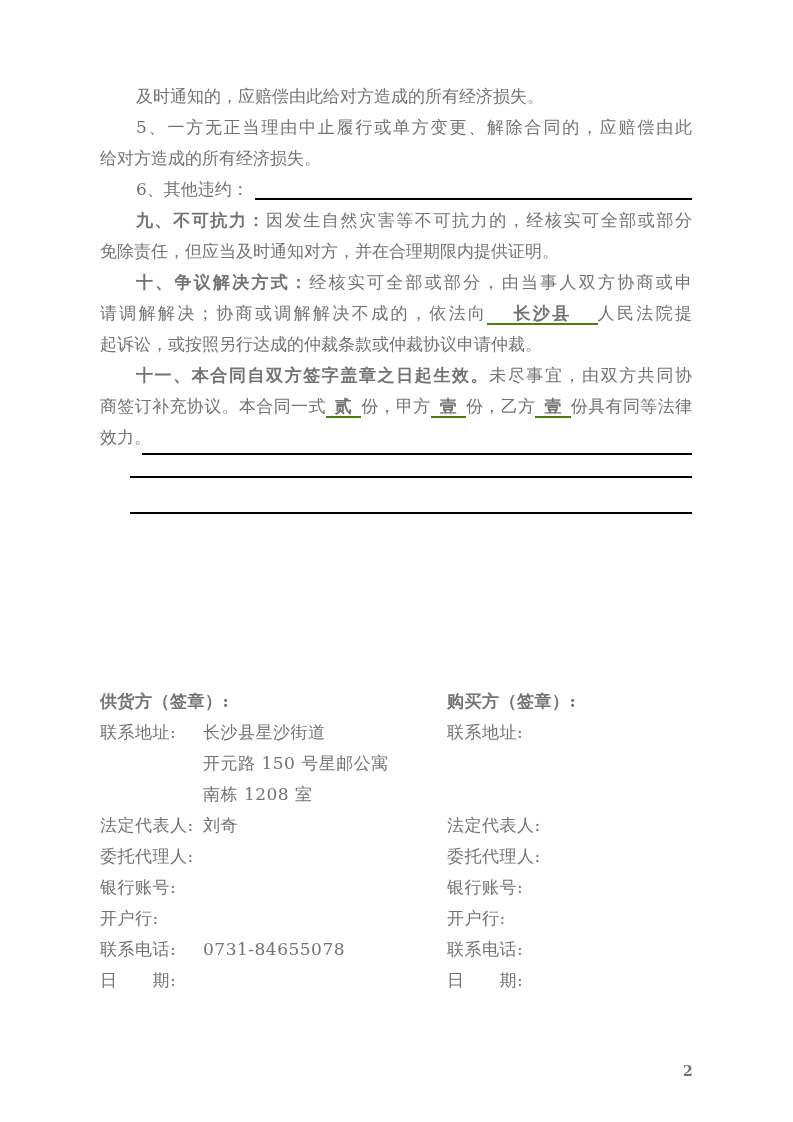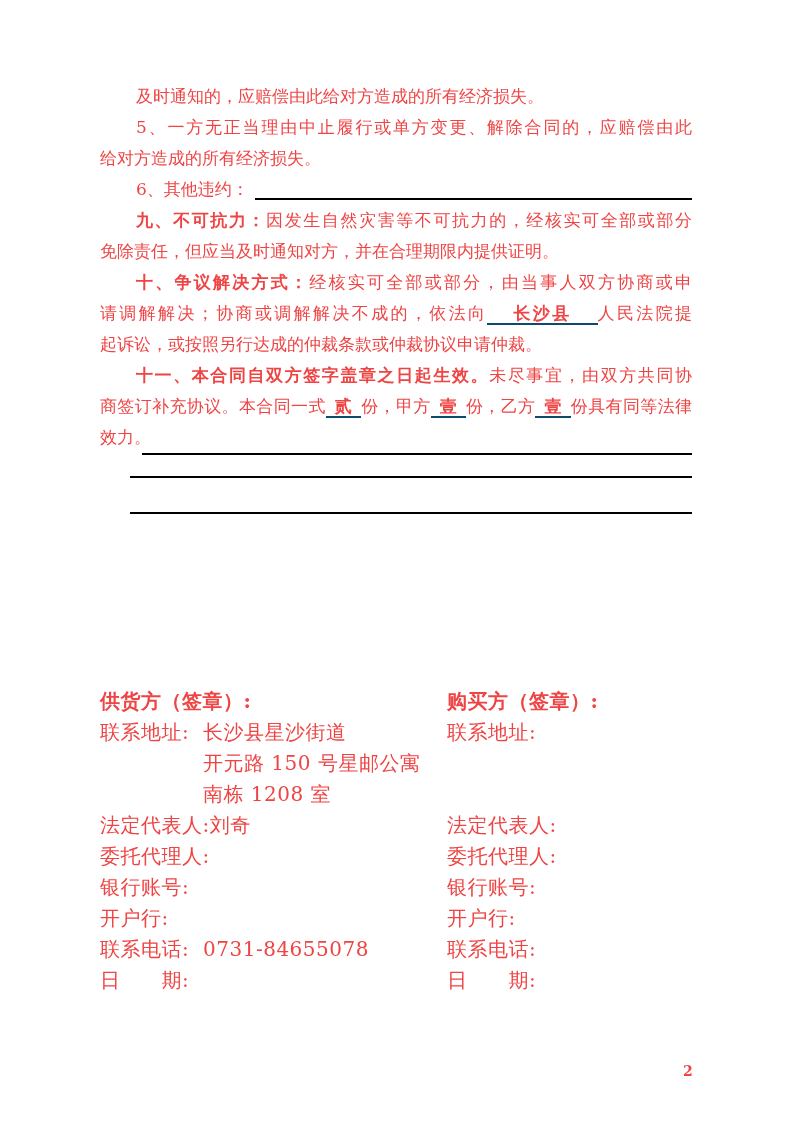--- a/index.html
+++ b/index.html
@@ -1,57 +1,57 @@
 <!DOCTYPE html>
 <html><head>
 <meta charset="utf-8">
 <style>
   html,body { margin:0; padding:0; background:#ffffff; }
   .page {
     position:relative;
     width:793px; height:1122px;
     background:#ffffff;
-    color:#ef4444;
+    color:#737373;
     font-family:"DejaVu Serif","Liberation Serif",serif;
     overflow:hidden;
   }
   .content {
     position:absolute;
     left:100px; right:101px; top:81px;
   }
   .line {
     font-size:17px;
     line-height:31px;
     white-space:nowrap;
   }
   .line.indent { padding-left:36px; }
   .line.fill { text-align:justify; text-align-last:justify; }
   .line.flex { display:flex; }
   .line.flex .seg { flex:0 0 auto; }
   .seg.b { font-weight:bold; }
-  .seg.u { border-bottom:2px solid #0c4a6e; }
+  .seg.u { border-bottom:2px solid #4d7c0f; }
   .seg.pad-wide { padding:0 26px; }
   .seg.pad-narrow { padding:0 9px; }
   .blank {
     flex:1 1 auto;
     border-bottom:2px solid #000;
     margin:0 0 5px 6px;
   }
   .blankline {
     margin-left:30px;
     border-bottom:2px solid #000;
   }
   .blankline.first  { height:16px; }
   .blankline.second { height:34px; }
   .sig-spacer { height:172px; }
   .signature { display:flex; }
   .sig-col.left  { flex:0 0 347px; }
   .sig-col.right { flex:1 1 auto; }
   .sig-row {
-    font-size:20px;
+    font-size:17px;
     line-height:31px;
     letter-spacing:0.5px;
     white-space:nowrap;
   }
   .sig-row.title { font-weight:bold; }
   .sig-label { display:inline-block; min-width:103px; }
   .page-number {
     position:absolute;
     left:683px; top:1063px;
     font-size:14px; font-weight:bold;

